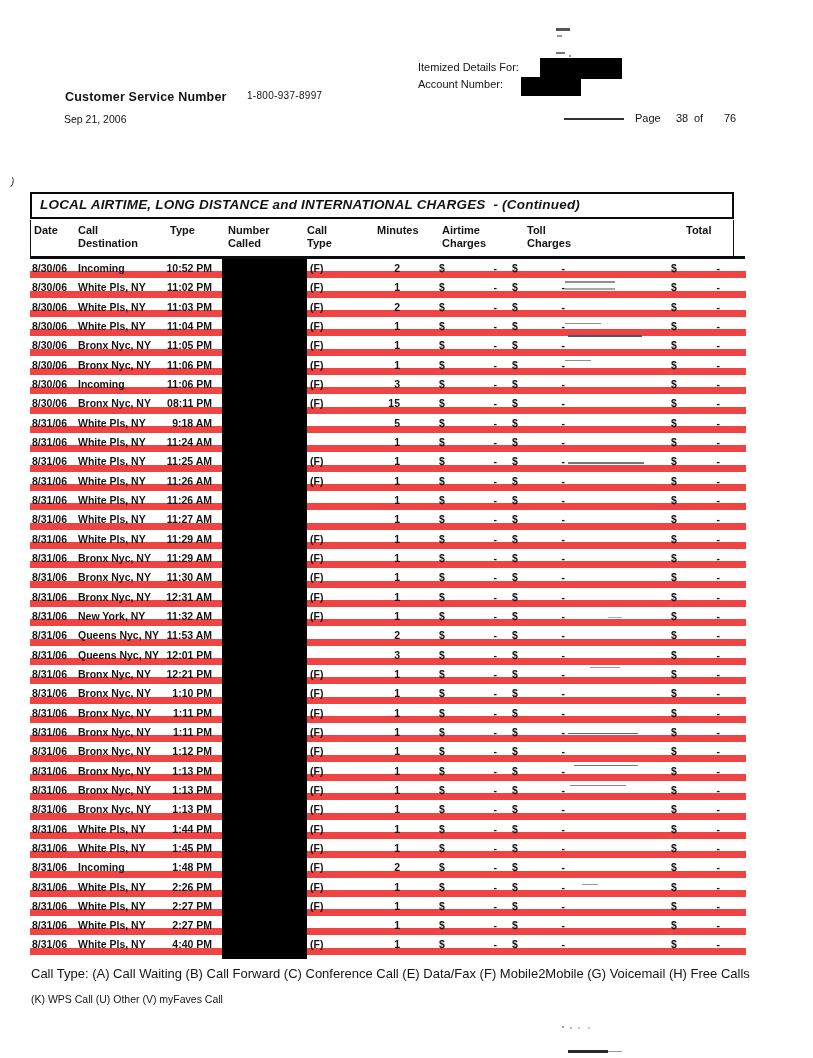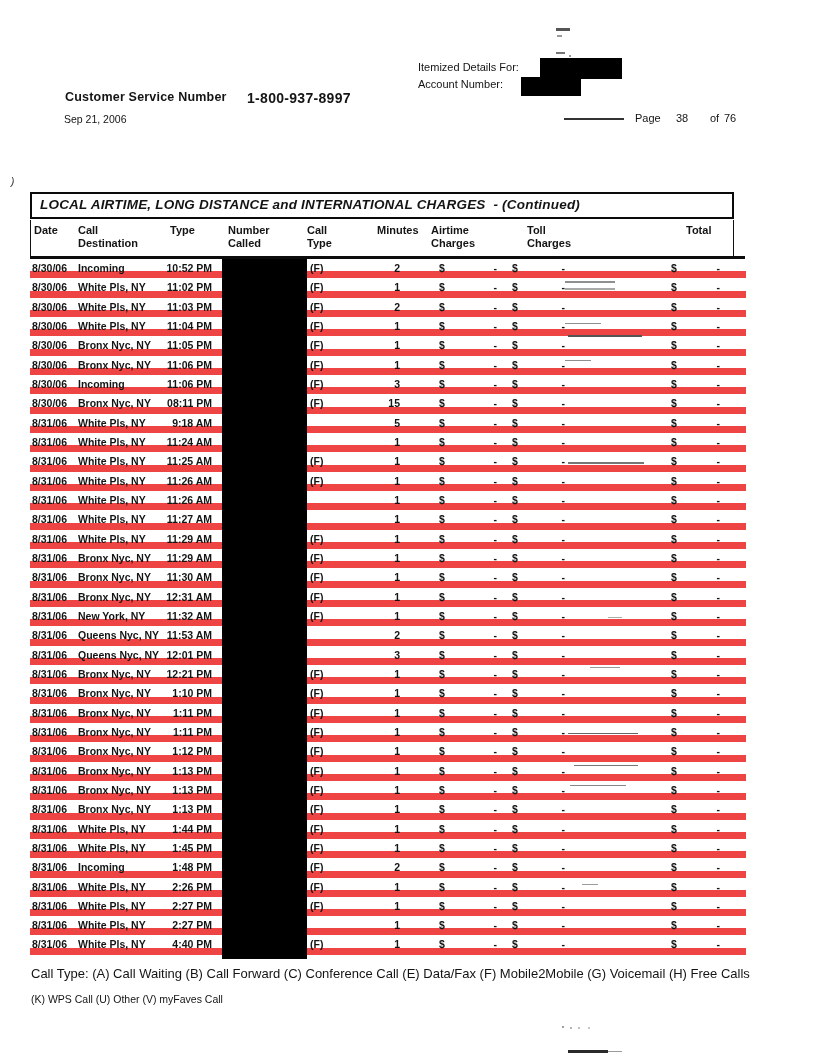--- a/index.html
+++ b/index.html
@@ -4,31 +4,31 @@
 <style>
   html,body{margin:0;padding:0;background:#e8e8e8;}
   .page{
     position:relative;width:813px;height:1058px;background:#ffffff;
     font-family:"Liberation Sans", sans-serif;color:#141414;overflow:hidden;
   }
   .abs{position:absolute;white-space:nowrap;}
 
   
   .cs-label{left:65px;top:90px;font-size:12.5px;font-weight:bold;letter-spacing:.2px;}
-  .cs-number{left:247px;top:90px;font-size:14px;font-weight:bold;letter-spacing:.3px;}
+  .cs-number{left:247px;top:90px;font-size:10px;font-weight:normal;letter-spacing:.3px;}
   .stmt-date{left:64px;top:113px;font-size:10.5px;}
   .itemized-label{left:418px;top:61px;font-size:11px;}
   .account-label{left:418px;top:78px;font-size:11px;}
   .redact{position:absolute;background:#000;}
   .redact-name{left:540px;top:58px;width:82px;height:21px;}
   .redact-acct{left:521px;top:77px;width:60px;height:19px;}
   .page-line{left:564px;top:118px;width:60px;height:1.5px;background:#333;}
   .pg-label{left:635px;top:112px;font-size:11px;}
   .pg-cur{left:676px;top:112px;font-size:11px;}
-  .pg-of{left:694px;top:112px;font-size:11px;margin-left:16px;}
+  .pg-of{left:694px;top:112px;font-size:11px;}
   .pg-total{left:724px;top:112px;font-size:11px;}
   .margin-mark{left:11px;top:176px;font-size:10px;color:#333;font-style:italic;}
 
   
   .artifact{position:absolute;background:#666;}
   .a-top1{left:556px;top:28px;width:14px;height:2.5px;background:#555;}
   .a-top2{left:557px;top:35px;width:5px;height:2px;background:#999;}
   .a-top3{left:556px;top:52px;width:9px;height:2px;background:#777;}
   .a-top4{left:569px;top:55px;width:2px;height:2px;background:#999;}
   .a-bot-dots{left:562px;top:1026px;width:2px;height:2px;background:#a0a0a0;
@@ -43,21 +43,21 @@
   .head-box{left:30px;top:220px;width:702px;height:36px;
             border-left:1.5px solid #111;border-right:1.5px solid #111;}
   .head-underline{left:30px;top:256px;width:715px;height:3px;background:#0c0c0c;}
   .hcell{position:absolute;top:4px;font-size:11px;font-weight:bold;line-height:13px;white-space:nowrap;}
   .h-date{left:3px;}
   .h-dest{left:47px;}
   .h-time{left:139px;}
   .h-num{left:197px;}
   .h-type{left:276px;}
   .h-min{left:346px;}
-  .h-air{left:400px;}
+  .h-air{left:411px;}
   .h-toll{left:496px;}
   .h-total{left:655px;}
 
   .rows-wrap{left:30px;top:259px;width:716px;}
   .row{position:relative;height:19.33px;border-bottom:7px solid #ef4444;box-sizing:border-box;font-weight:bold;}
   .cell{position:absolute;top:3px;font-size:10.5px;white-space:nowrap;}
   .c-date{left:2px;}
   .c-dest{left:48px;}
   .c-time{left:98px;width:84px;text-align:right;}
   .c-type{left:280px;}

